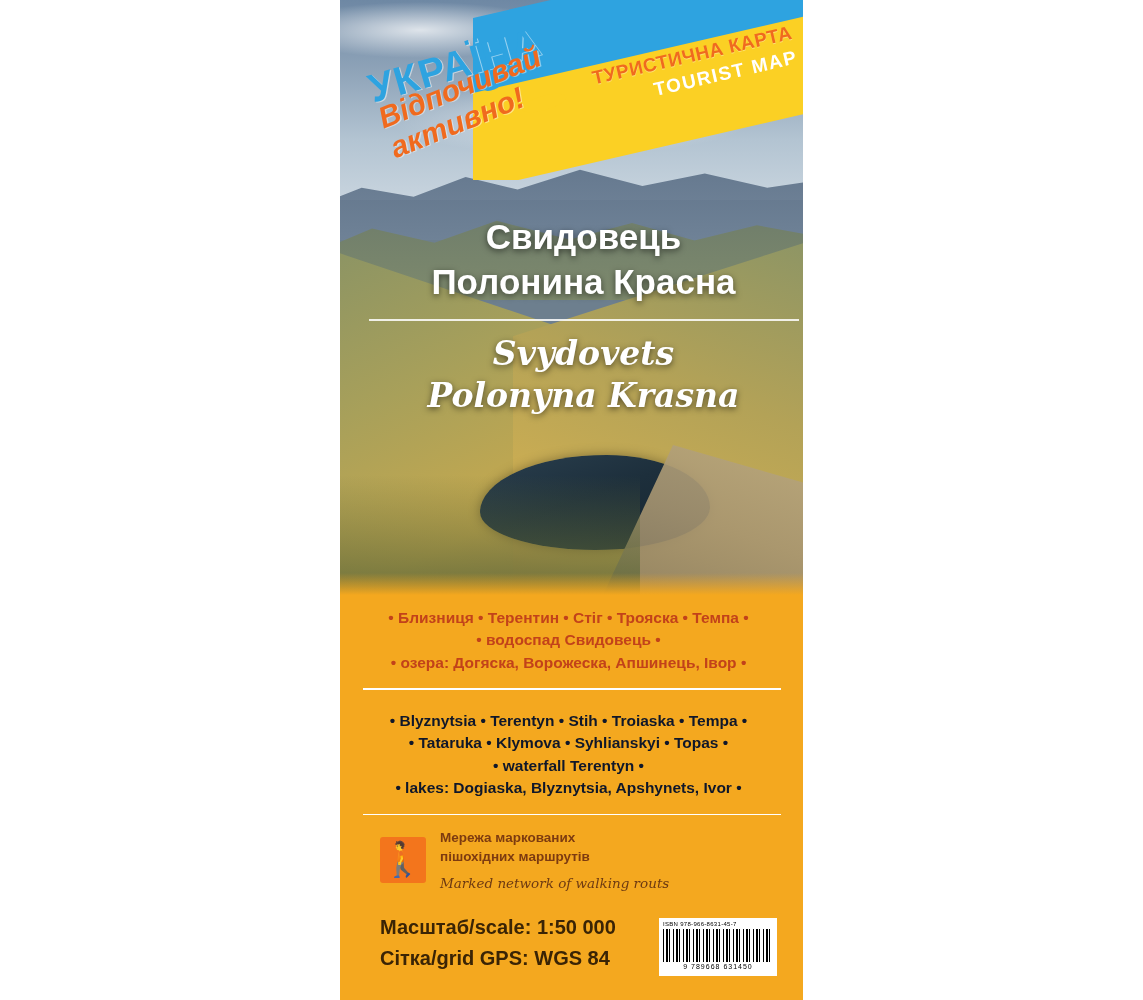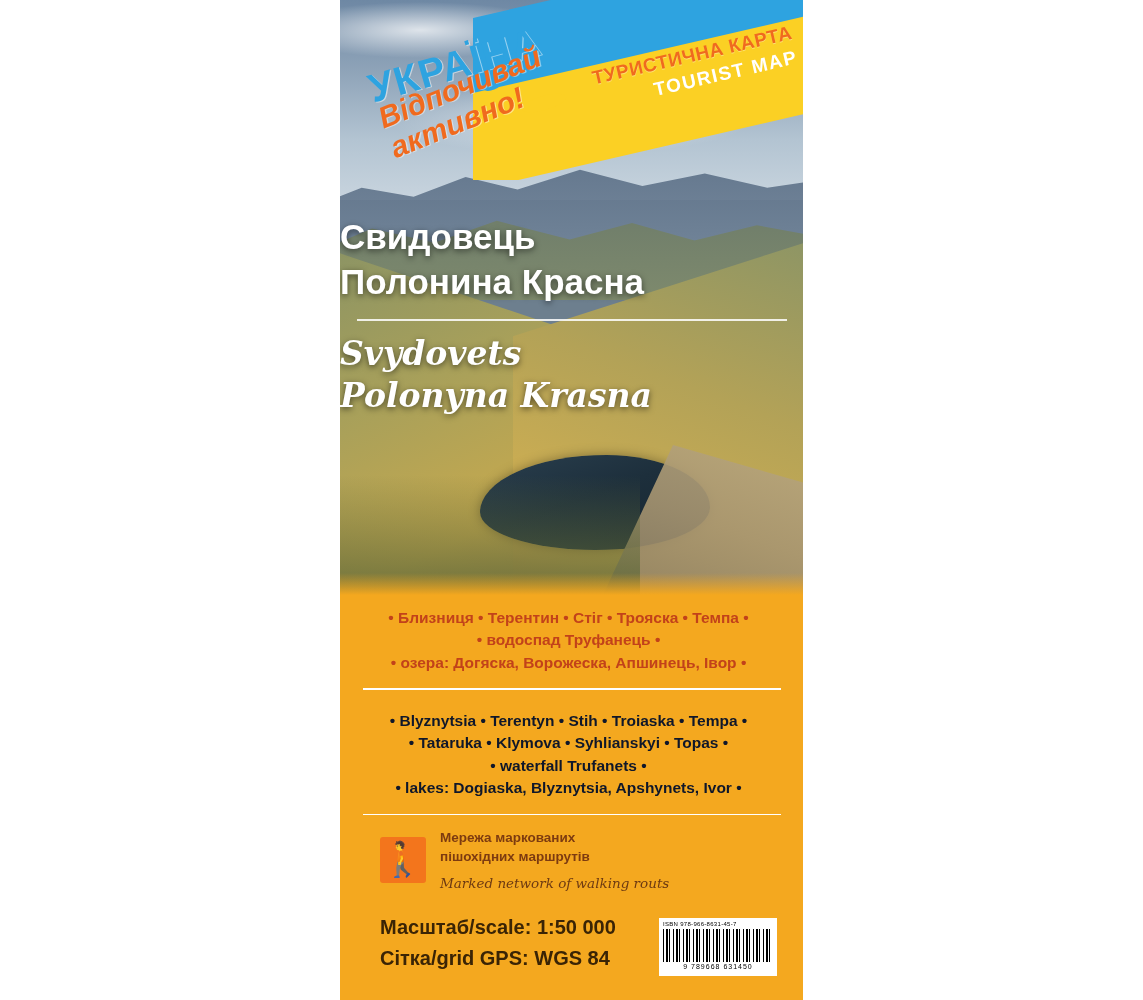--- a/index.html
+++ b/index.html
@@ -177,23 +177,24 @@
     margin-top: -4px;
     text-shadow: 1px 1px 0 rgba(255,255,255,.45);
     transform: rotate(-6deg);
     transform-origin: left top;
   }
 
   
   .titles {
     position: absolute;
     left: 0; top: 215px; width: 463px;
-    text-align: left;
+    text-align: center;
     color: #ffffff;
     text-shadow: 0 2px 6px rgba(0,0,0,.55);
+    padding-left: 12px;
   }
   .title-ua {
     font-size: 35px;
     font-weight: bold;
     line-height: 1.28;
   }
   .title-rule {
     width: 430px;
     height: 2px;
     margin: 14px auto 12px auto;
@@ -354,30 +355,30 @@
       <div class="title-ua">Полонина Красна</div>
       <div class="title-rule"></div>
       <div class="title-en">Svydovets</div>
       <div class="title-en">Polonyna Krasna</div>
     </div>
 
     <div class="panel">
 
       <div class="peaks peaks-ua">
         <div class="line">• Близниця • Терентин • Стіг • Трояска • Темпа •</div>
-        <div class="line">• водоспад Труфанець •</div>
+        <div class="line">• водоспад Свидовець •</div>
         <div class="line">• озера: Догяска, Ворожеска, Апшинець, Івор •</div>
       </div>
 
       <div class="panel-rule"></div>
 
       <div class="peaks peaks-en">
         <div class="line">• Blyznytsia • Terentyn • Stih • Troiaska • Tempa •</div>
         <div class="line">• Tataruka • Klymova • Syhlianskyi • Topas •</div>
-        <div class="line">• waterfall Trufanets •</div>
+        <div class="line">• waterfall Terentyn •</div>
         <div class="line">• lakes: Dogiaska, Blyznytsia, Apshynets, Ivor •</div>
       </div>
 
       <div class="panel-rule"></div>
 
       <div class="routes">
         <div class="hiker-badge">
           <div class="glyph">🚶</div>
         </div>
         <div class="routes-text">

